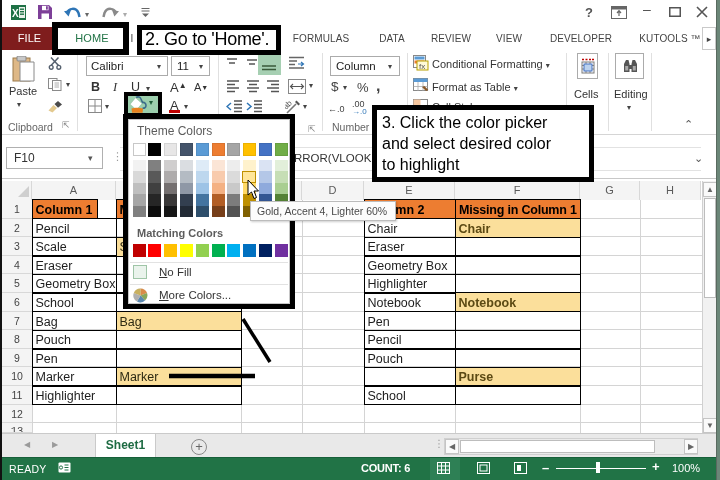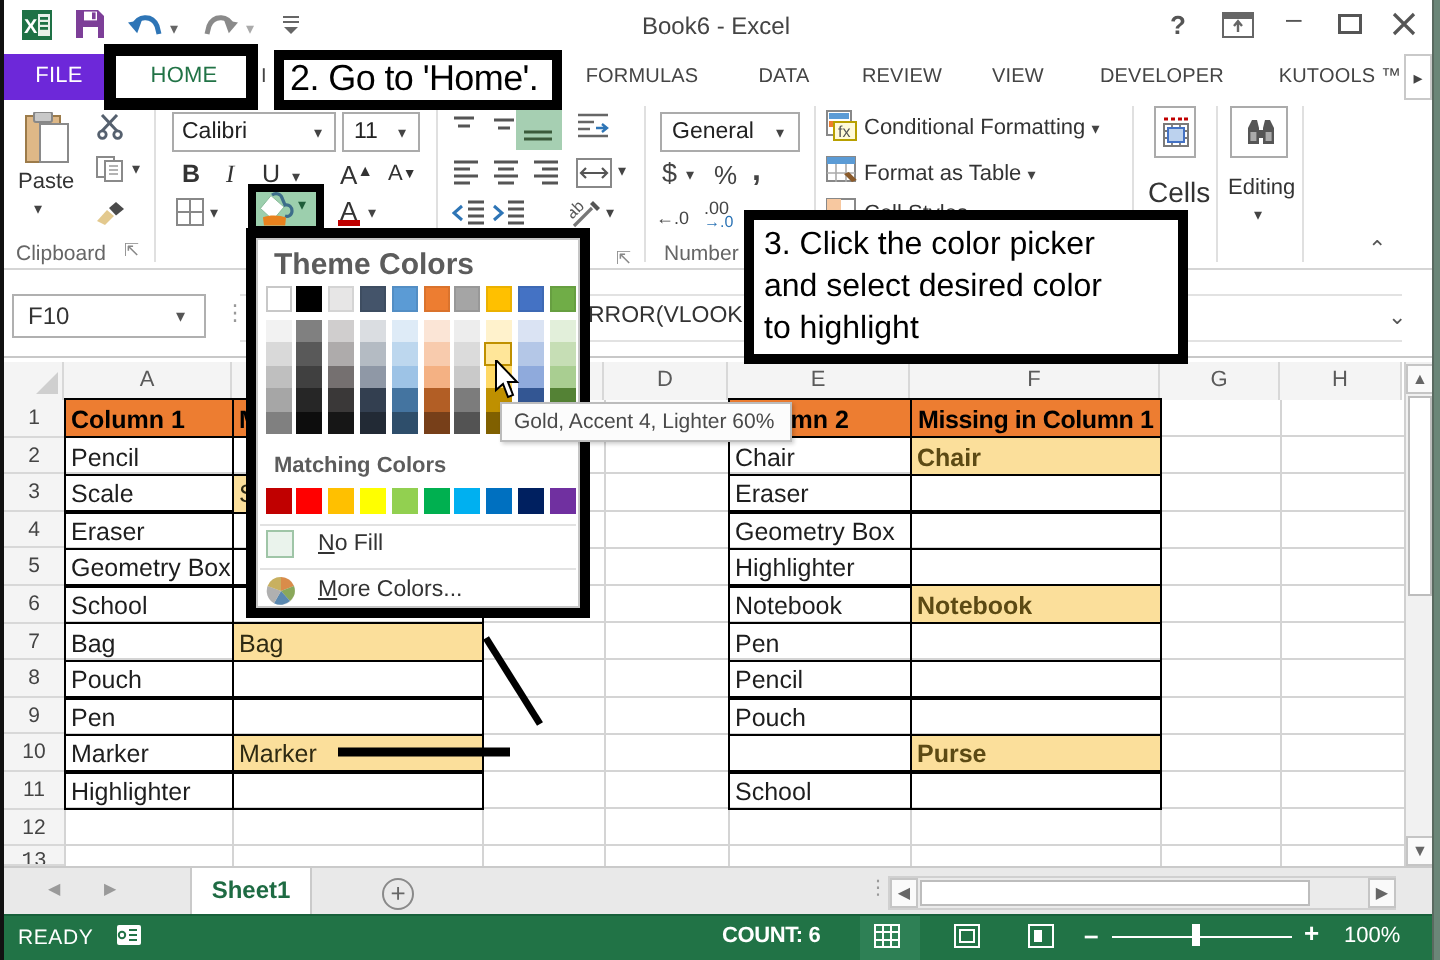--- a/index.html
+++ b/index.html
@@ -48,38 +48,37 @@
 <svg class="abs" style="left:102px;top:6px;" width="17" height="13" viewBox="0 0 17 13">
   <path d="M14 7 C12.5 2, 5 1, 2.5 7 L1.5 11" fill="none" stroke="#8a8a8a" stroke-width="2.5"></path>
   <path d="M17 5.2 L10 4 L12.4 10.6 Z" fill="#8a8a8a"></path>
 </svg>
 <div class="abs" style="left:123px;top:10px;font-size:8px;color:#aaa;">▾</div>
 <svg class="abs" style="left:141px;top:8px;" width="9" height="9" viewBox="0 0 9 9">
   <path d="M0.5 0.5 h8 M0.5 3 h8" stroke="#666" stroke-width="1"></path>
   <path d="M1 5.5 L4.5 9 L8 5.5 Z" fill="#666"></path>
 </svg>
 
-<div class="abs" style="left:250px;top:6px;width:216px;text-align:center;font-size:12px;color:#444;">Book6 - Excel</div>
 
 <div class="abs" style="left:585px;top:5px;font-size:13px;color:#555;font-weight:bold;">?</div>
 <svg class="abs" style="left:611px;top:6px;" width="16" height="13" viewBox="0 0 16 13">
   <rect x="0.5" y="0.5" width="15" height="12" fill="none" stroke="#666"></rect>
   <rect x="0.5" y="0.5" width="15" height="3" fill="#666"></rect>
   <path d="M8 10 L8 5 M6 7 L8 4.6 L10 7" stroke="#666" stroke-width="1.2" fill="none"></path>
 </svg>
 <div class="abs" style="left:643px;top:1px;font-size:14px;color:#555;">–</div>
 <svg class="abs" style="left:669px;top:7px;" width="12" height="10" viewBox="0 0 12 10">
   <rect x="0.75" y="0.75" width="10.5" height="8.5" fill="none" stroke="#555" stroke-width="1.5"></rect>
 </svg>
 <svg class="abs" style="left:696px;top:6px;" width="12" height="12" viewBox="0 0 12 12">
   <path d="M1 1 L11 11 M11 1 L1 11" stroke="#555" stroke-width="1.6"></path>
 </svg>
 
 <div class="abs" style="left:0;top:25px;width:716px;height:25px;background:#fff;"></div>
-<div class="tab" style="left:2px;width:55px;background:#6d28d9;color:#fff;font-size:11px;">FILE</div>
+<div class="tab" style="left:2px;width:55px;background:#7f1d1d;color:#fff;font-size:11px;">FILE</div>
 <div class="tab" style="left:60px;width:64px;background:#fff;color:#217346;font-size:11px;">HOME</div>
 <div class="tab" style="left:128px;width:8px;">I</div>
 <div class="tab" style="left:287px;width:68px;">FORMULAS</div>
 <div class="tab" style="left:369px;width:46px;">DATA</div>
 <div class="tab" style="left:428px;width:46px;">REVIEW</div>
 <div class="tab" style="left:486px;width:46px;">VIEW</div>
 <div class="tab" style="left:546px;width:70px;">DEVELOPER</div>
 <div class="tab" style="left:639px;width:62px;">KUTOOLS ™</div>
 <div class="abs" style="left:702px;top:27px;width:14px;height:23px;border:1px solid #c9c9c9;text-align:center;line-height:22px;font-size:9px;color:#444;">▸</div>
 
@@ -185,21 +184,21 @@
         <path d="M21 4 l4 3.5 l-4 3.5" fill="none" stroke="#2e75b6"></path>
   </g>
 </svg>
 <svg class="abs" style="left:285px;top:99px;" width="16" height="16" viewBox="0 0 16 16">
   <path d="M2 14 L11 5" stroke="#777" stroke-width="1.6"></path>
   <path d="M10 3 l3.5 3.5 l1.5 -1.5 l-3.5 -3.5 z" fill="#555"></path>
   <text x="0" y="8" font-size="8" fill="#555" transform="rotate(-45 4 8)">ab</text>
 </svg>
 <div class="abs" style="left:303px;top:102px;font-size:8px;color:#444;">▾</div>
 
-<div class="abs" style="left:330px;top:56px;width:70px;height:20px;border:1px solid #ababab;background:#fff;font-size:11.5px;color:#222;line-height:19px;padding-left:5px;">General</div>
+<div class="abs" style="left:330px;top:56px;width:70px;height:20px;border:1px solid #ababab;background:#fff;font-size:11.5px;color:#222;line-height:19px;padding-left:5px;">Column</div>
 <div class="abs" style="left:388px;top:62px;font-size:8px;color:#444;">▾</div>
 <div class="abs" style="left:331px;top:79px;font-size:13.5px;color:#444;">$</div>
 <div class="abs" style="left:343px;top:83px;font-size:8px;color:#444;">▾</div>
 <div class="abs" style="left:357px;top:80px;font-size:13px;color:#444;">%</div>
 <div class="abs" style="left:376px;top:77px;font-size:16px;color:#444;font-weight:bold;">,</div>
 <svg class="abs" style="left:328px;top:100px;" width="44" height="14" viewBox="0 0 44 14">
   <text x="0" y="12" font-size="9" fill="#444">←.0</text>
   <text x="1" y="6.5" font-size="7" fill="#444">&nbsp;</text>
   <text x="24" y="7" font-size="9" fill="#444">.00</text>
   <text x="24" y="13.5" font-size="8" fill="#2e75b6">→.0</text>
@@ -229,21 +228,21 @@
 </svg>
 <div class="abs" style="left:432px;top:101px;font-size:11px;color:#333;">Cell Styles <span style="font-size:8px;color:#444;">▾</span></div>
 
 <div class="abs" style="left:577px;top:53px;width:21px;height:26px;border:1px solid #ababab;"></div>
 <svg class="abs" style="left:581px;top:58px;" width="14" height="16" viewBox="0 0 14 16">
   <path d="M1 1.5 h2 M4.5 1.5 h2 M8 1.5 h2 M11 1.5 h2" stroke="#c00000" stroke-width="1.6"></path>
   <rect x="1" y="4" width="12" height="11" fill="#fff" stroke="#7a7a7a"></rect>
   <path d="M1 7.5 h12 M1 11 h12 M5 4 v11 M9 4 v11" stroke="#7a7a7a" stroke-width="0.9"></path>
   <rect x="3" y="6" width="8" height="7" fill="#bcd2ee" stroke="#4472c4" stroke-width="1"></rect>
 </svg>
-<div class="abs" style="left:574px;top:88px;font-size:14px;color:#333;">Cells</div>
+<div class="abs" style="left:574px;top:88px;font-size:11px;color:#333;">Cells</div>
 <div class="abs" style="left:583px;top:103px;font-size:8px;color:#444;">▾</div>
 
 <div class="abs" style="left:615px;top:53px;width:29px;height:26px;border:1px solid #ababab;"></div>
 <svg class="abs" style="left:623px;top:58px;" width="15" height="16" viewBox="0 0 15 16">
   <g fill="#555">
     <path d="M1 6 L3 2 H5.5 L6.5 6 L6.5 14 H1 Z"></path>
     <path d="M14 6 L12 2 H9.5 L8.5 6 L8.5 14 H14 Z"></path>
     <rect x="6" y="7" width="3" height="4"></rect>
   </g>
   <rect x="2.2" y="8" width="3" height="4.5" fill="#aaa"></rect>
@@ -296,21 +295,21 @@
 <div class="rowhdr" style="top:274.4px;height:18.6px;line-height:18.6px;">5</div>
 <div class="rowhdr" style="top:293px;height:18.6px;line-height:18.6px;">6</div>
 <div class="rowhdr" style="top:311.6px;height:18.6px;line-height:18.6px;">7</div>
 <div class="rowhdr" style="top:330.2px;height:18.6px;line-height:18.6px;">8</div>
 <div class="rowhdr" style="top:348.8px;height:18.6px;line-height:18.6px;">9</div>
 <div class="rowhdr" style="top:367.4px;height:18.6px;line-height:18.6px;">10</div>
 <div class="rowhdr" style="top:386px;height:18.6px;line-height:18.6px;">11</div>
 <div class="rowhdr" style="top:404.6px;height:18.6px;line-height:18.6px;">12</div>
 <div class="rowhdr" style="top:423.2px;height:9.8px;line-height:16px;overflow:hidden;font-family:Liberation Mono, monospace;">13</div>
 
-<div class="cell bcell hdrtxt" style="left:32px;top:199px;width:85px;height:20px;">Column 1</div>
+<div class="cell bcell hdrtxt" style="left:32px;top:199px;width:66px;height:20px;">Column 1</div>
 <div class="cell bcell" style="left:32px;top:218px;width:85px;height:20px;">Pencil</div>
 <div class="cell bcell" style="left:32px;top:236.6px;width:85px;height:20px;">Scale</div>
 <div class="cell bcell" style="left:32px;top:255.2px;width:85px;height:20px;">Eraser</div>
 <div class="cell bcell" style="left:32px;top:273.8px;width:85px;height:20px;">Geometry Box</div>
 <div class="cell bcell" style="left:32px;top:292.4px;width:85px;height:20px;">School</div>
 <div class="cell bcell" style="left:32px;top:311px;width:85px;height:20px;">Bag</div>
 <div class="cell bcell" style="left:32px;top:329.6px;width:85px;height:20px;">Pouch</div>
 <div class="cell bcell" style="left:32px;top:348.2px;width:85px;height:20px;">Pen</div>
 <div class="cell bcell" style="left:32px;top:366.8px;width:85px;height:20px;">Marker</div>
 <div class="cell bcell" style="left:32px;top:385.4px;width:85px;height:20px;">Highlighter</div>
@@ -395,21 +394,21 @@
 <div class="abs" style="left:596px;top:462px;width:4px;height:11px;background:#fff;"></div>
 <div class="abs" style="left:652px;top:459px;font-size:13px;color:#fff;font-weight:bold;">+</div>
 <div class="abs" style="left:672px;top:462px;font-size:11px;color:#fff;">100%</div>
 
 <div class="abs" style="left:0;top:0;width:1.5px;height:480px;background:#111;z-index:95;"></div>
 <div class="abs" style="left:716px;top:0;width:1px;height:480px;background:#5a6a60;z-index:95;"></div>
 <div class="abs" style="left:717px;top:0;width:3px;height:480px;background:#6b8678;z-index:95;"></div>
 
 <div class="abs" style="left:123px;top:114px;width:172px;height:195px;background:#000;"></div>
 <div class="abs" style="left:128px;top:119px;width:162px;height:185px;background:#fff;border:1px solid #c6c6c6;"></div>
-<div class="abs" style="left:137px;top:124px;font-size:15px;font-weight:bold;color:#5c5c5c;">Theme Colors</div>
+<div class="abs" style="left:137px;top:124px;font-size:12px;font-weight:normal;color:#5c5c5c;">Theme Colors</div>
 
 <div id="theme-row1"></div>
 
 <div class="abs" style="left:137px;top:227px;font-size:11px;font-weight:bold;color:#5c5c5c;">Matching Colors</div>
 <div class="abs" style="left:130px;top:261.5px;width:158px;height:1px;background:#e2e2e2;"></div>
 <div class="abs" style="left:130px;top:283.5px;width:158px;height:1px;background:#e2e2e2;"></div>
 
 <div class="abs" style="left:133px;top:265px;width:14px;height:14px;background:#eaf3ec;border:1px solid #9fc5a7;"></div>
 <div class="abs" style="left:159px;top:266px;font-size:11.5px;color:#333;"><u>N</u>o Fill</div>
 

